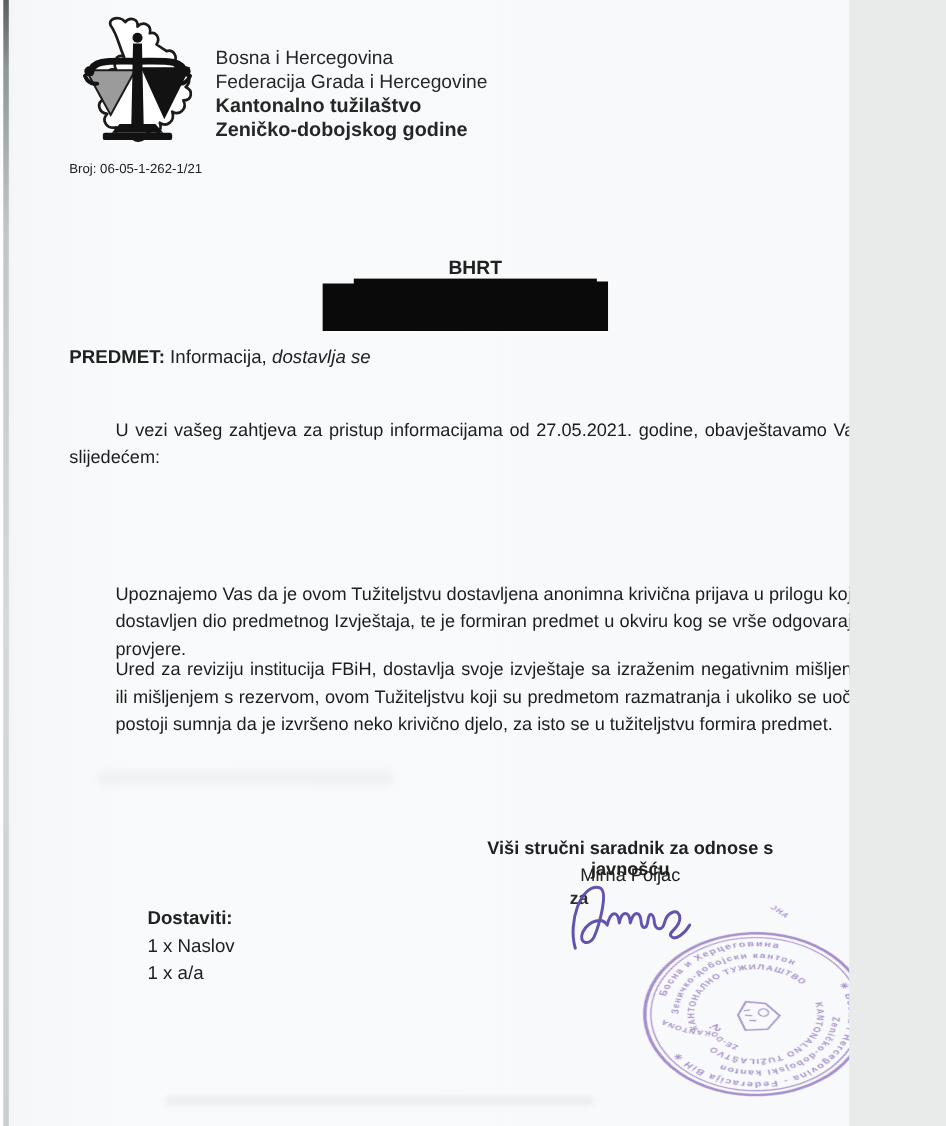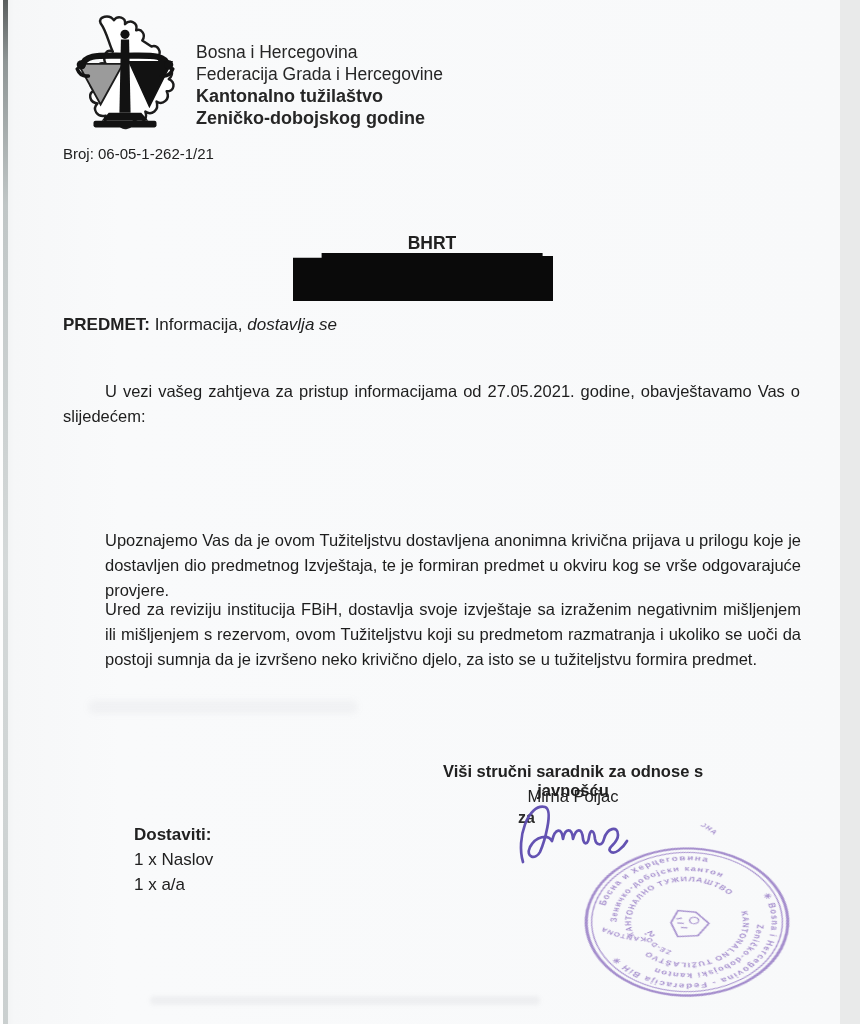--- a/index.html
+++ b/index.html
@@ -1,33 +1,33 @@
 <!DOCTYPE html>
 <html><head>
 <meta charset="utf-8">
 <style>
   html,body{margin:0;padding:0;background:#e9eaea;}
   .page{
-    position:relative;width:840px;height:1024px;overflow:hidden;
+    position:relative;width:772px;height:1024px;overflow:hidden;
     background:linear-gradient(90deg,#eef0f0 0px,#f6f7f8 14px,#f9fafb 120px,#f8f9fa 100%);
     font-family:"Liberation Sans",sans-serif;color:#212121;
   }
   .abs{position:absolute;}
   
   .scan-edge-white{left:0;top:0;width:3px;height:100%;background:#fdfdfd;}
   .scan-edge{left:3px;top:0;width:5px;height:100%;opacity:.85;
     background:linear-gradient(180deg,#3f4444 0%,#7d8585 6%,#b7bebe 20%,#cfd4d4 55%,#c3c9c9 100%);}
   .smudge1{left:88px;top:700px;width:270px;height:14px;background:rgba(120,120,130,.06);filter:blur(3px);border-radius:8px;}
   .smudge2{left:150px;top:996px;width:390px;height:9px;background:rgba(100,100,110,.07);filter:blur(2px);border-radius:5px;}
   
   .logo{left:64px;top:13px;width:122px;height:122px;}
   .org{left:196px;top:41px;font-size:17.5px;line-height:22px;color:#262626;}
   .org .b{font-weight:bold;font-size:18px;}
   
-  .meta{left:63px;top:142px;font-size:15px;line-height:23px;}
+  .meta{left:63px;top:142px;font-size:12px;line-height:23px;}
   
   .recipient{left:302px;top:233px;width:260px;text-align:center;font-weight:bold;font-size:17.5px;}
   .redaction{left:293px;top:253px;width:260px;height:48px;background:#0a0a0a;
     clip-path:polygon(0 10%,11% 10%,11% 0,96% 0,96% 6%,100% 6%,100% 100%,0 100%);}
   
   .subject{left:63px;top:315px;font-size:17px;}
   .subject .lbl{font-weight:bold;}
   .subject .ital{font-style:italic;}
   
   .para{font-size:16.5px;line-height:25px;text-align:justify;color:#1d1d1d;}

